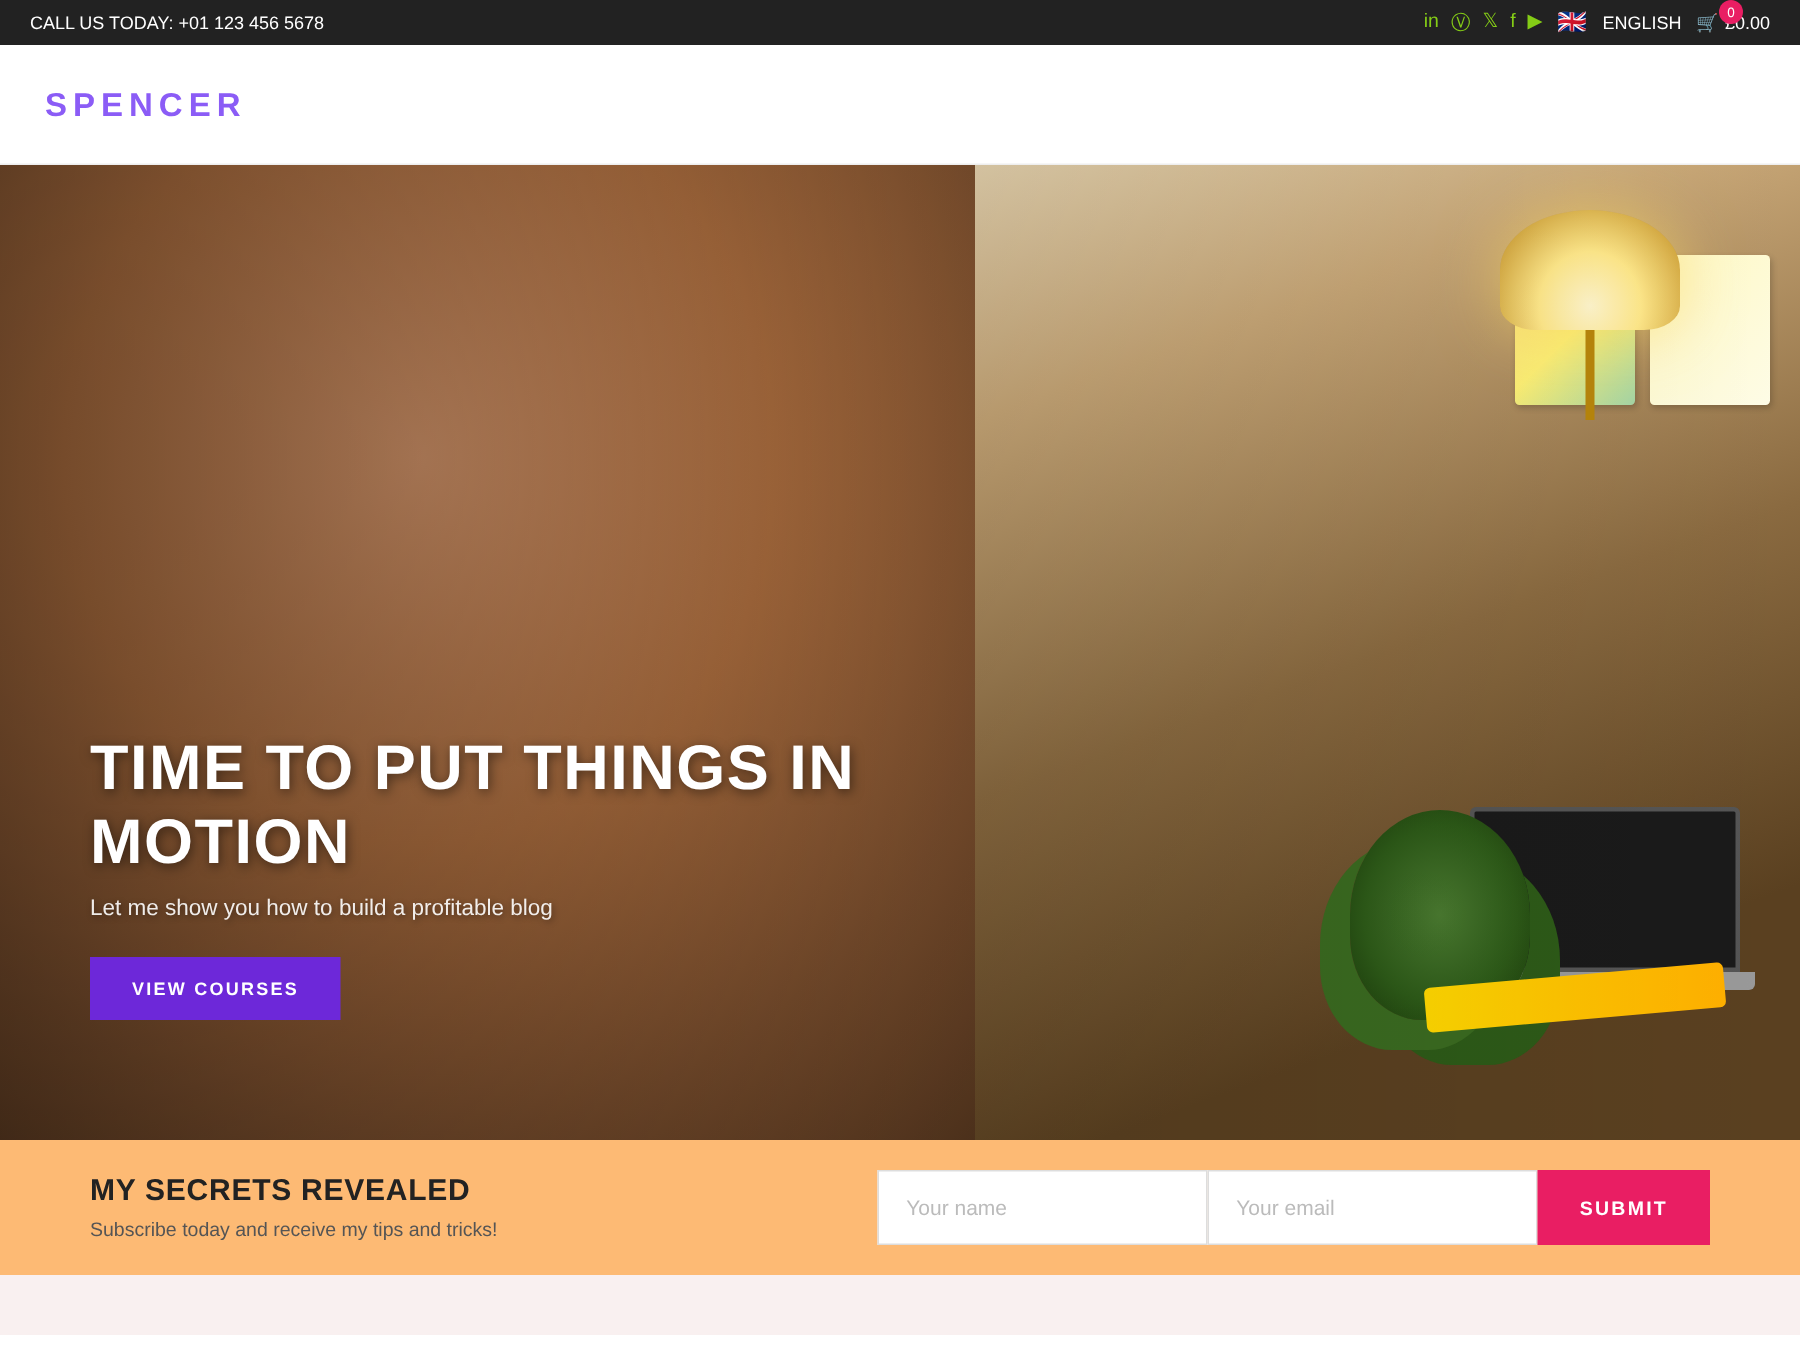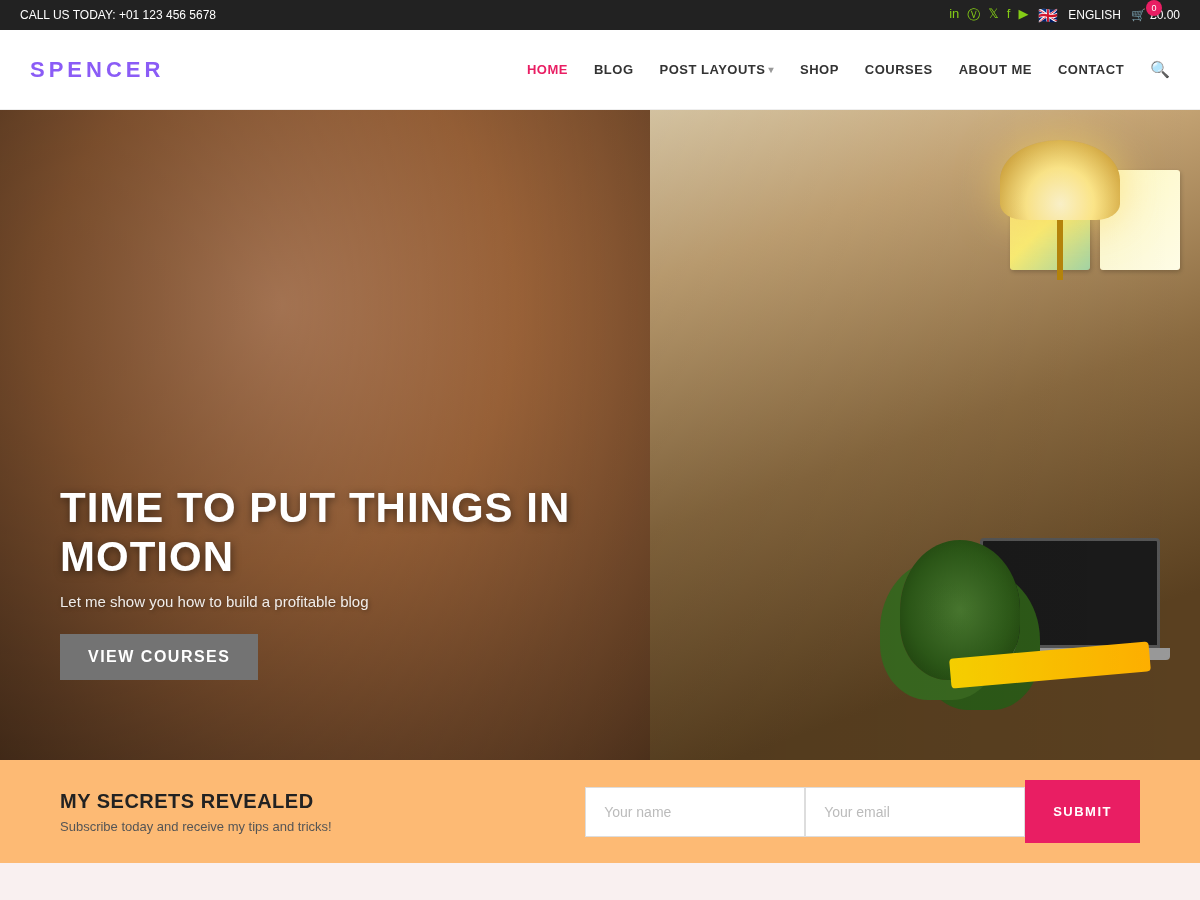--- a/index.html
+++ b/index.html
@@ -221,25 +221,25 @@
       text-shadow: 1px 2px 8px rgba(0,0,0,0.5);
       margin-bottom: 12px;
     }
     .hero-subtitle {
       font-size: 15px;
       color: rgba(255,255,255,0.9);
       margin-bottom: 24px;
       text-shadow: 1px 1px 4px rgba(0,0,0,0.4);
     }
     .btn-view-courses {
-      background: #737373;
+      background: #6d28d9;
       color: #fff;
       border: none;
       padding: 14px 28px;
-      font-size: 16px;
+      font-size: 12px;
       font-weight: 700;
       letter-spacing: 1.5px;
       text-transform: uppercase;
       cursor: pointer;
       display: inline-block;
     }
 
     
     .subscribe-section {
       background: #fdba74;
@@ -277,21 +277,21 @@
       font-size: 14px;
       color: #999;
       outline: none;
       width: 220px;
     }
     .subscribe-input::placeholder { color: #bbb; }
     .btn-submit {
       background: #e91e63;
       color: #fff;
       border: none;
-      height: 63px;
+      height: 50px;
       padding: 0 28px;
       font-size: 13px;
       font-weight: 700;
       letter-spacing: 1.5px;
       text-transform: uppercase;
       cursor: pointer;
       white-space: nowrap;
     }
 
     
@@ -320,30 +320,20 @@
     <div class="cart-wrapper">
       <span>🛒</span>
       <span class="cart-badge">0</span>
       <span class="cart-amount">£0.00</span>
     </div>
   </div>
 </div>
 
 <header class="header">
   <div class="logo">SPENCER</div>
-  <nav class="nav">
-    <span class="nav-item active">HOME</span>
-    <span class="nav-item">BLOG</span>
-    <span class="nav-item">POST LAYOUTS <span class="dropdown-arrow">▾</span></span>
-    <span class="nav-item">SHOP</span>
-    <span class="nav-item">COURSES</span>
-    <span class="nav-item">ABOUT ME</span>
-    <span class="nav-item">CONTACT</span>
-    <span class="search-icon">🔍</span>
-  </nav>
 </header>
 
 <section class="hero">
   <div class="hero-bg"></div>
   <div class="person-area"></div>
   <div class="desk-area"></div>
 
   <div class="lamp">
     <div class="lamp-shade"></div>
     <div class="lamp-stem"></div>

